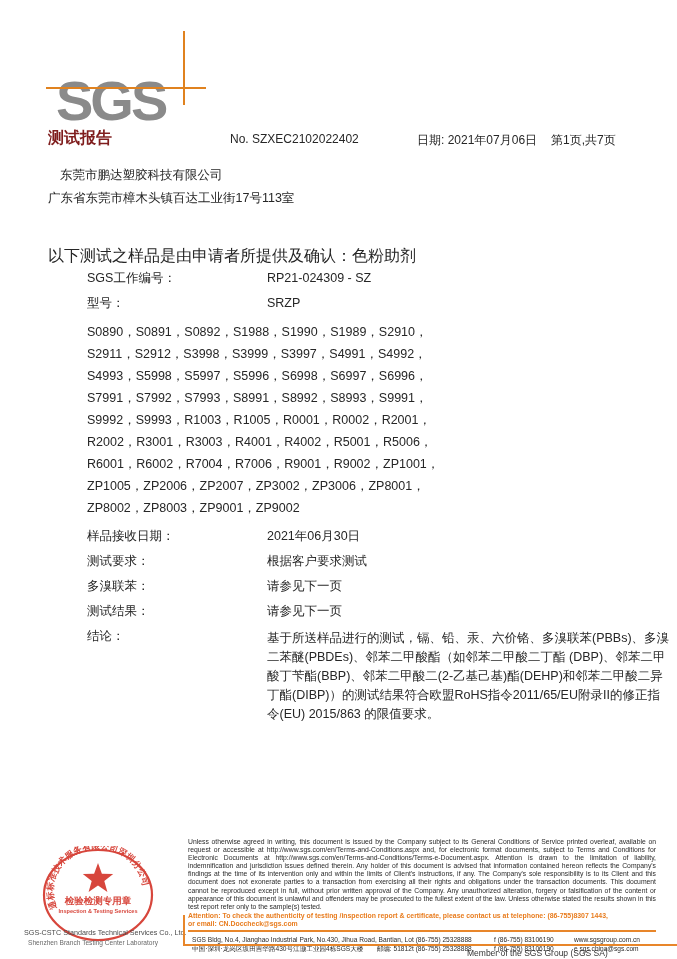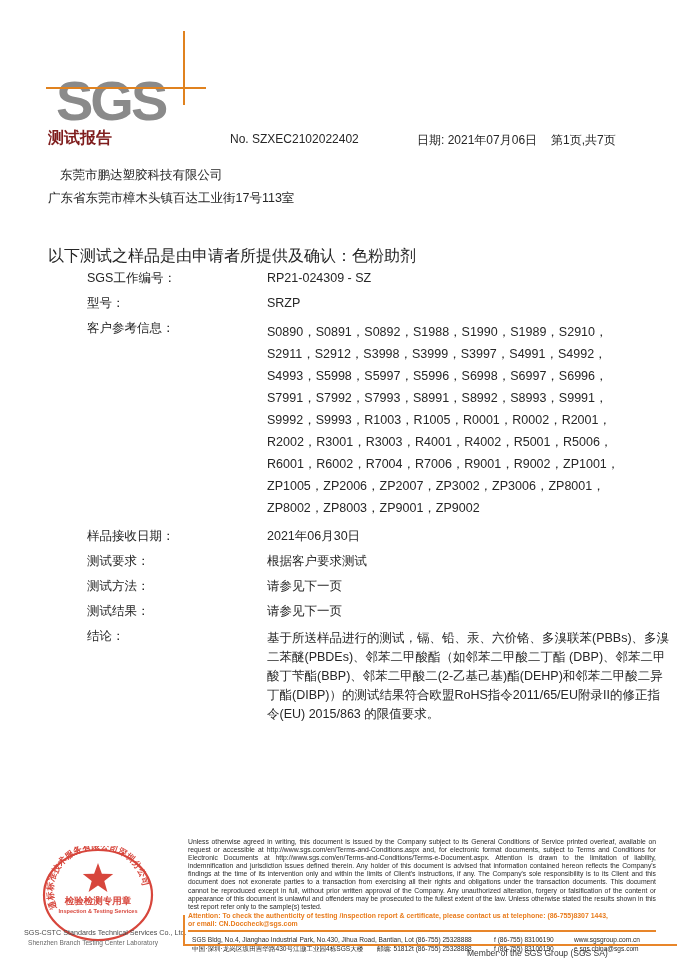--- a/index.html
+++ b/index.html
@@ -71,41 +71,40 @@
   <div class="fields">
     <div class="field-row">
       <span class="field-label">SGS工作编号：</span>
       <span class="field-value">RP21-024309 - SZ</span>
     </div>
     <div class="field-row">
       <span class="field-label">型号：</span>
       <span class="field-value">SRZP</span>
     </div>
     <div class="field-row">
-      <span class="field-label">客户参考信息：</span>
       <span class="field-value codes">S0890，S0891，S0892，S1988，S1990，S1989，S2910，
 S2911，S2912，S3998，S3999，S3997，S4991，S4992，
 S4993，S5998，S5997，S5996，S6998，S6997，S6996，
 S7991，S7992，S7993，S8991，S8992，S8993，S9991，
 S9992，S9993，R1003，R1005，R0001，R0002，R2001，
 R2002，R3001，R3003，R4001，R4002，R5001，R5006，
 R6001，R6002，R7004，R7006，R9001，R9002，ZP1001，
 ZP1005，ZP2006，ZP2007，ZP3002，ZP3006，ZP8001，
 ZP8002，ZP8003，ZP9001，ZP9002</span>
     </div>
     <div class="field-row">
       <span class="field-label">样品接收日期：</span>
       <span class="field-value">2021年06月30日</span>
     </div>
     <div class="field-row">
       <span class="field-label">测试要求：</span>
       <span class="field-value">根据客户要求测试</span>
     </div>
     <div class="field-row">
-      <span class="field-label">测试方法：</span>
+      <span class="field-label">多溴联苯：</span>
       <span class="field-value">请参见下一页</span>
     </div>
     <div class="field-row">
       <span class="field-label">测试结果：</span>
       <span class="field-value">请参见下一页</span>
     </div>
     <div class="field-row">
       <span class="field-label">结论：</span>
       <span class="field-value conclusion">基于所送样品进行的测试，镉、铅、汞、六价铬、多溴联苯(PBBs)、多溴二苯醚(PBDEs)、邻苯二甲酸酯（如邻苯二甲酸二丁酯 (DBP)、邻苯二甲酸丁苄酯(BBP)、邻苯二甲酸二(2-乙基己基)酯(DEHP)和邻苯二甲酸二异丁酯(DIBP)）的测试结果符合欧盟RoHS指令2011/65/EU附录II的修正指令(EU) 2015/863 的限值要求。</span>
     </div>

